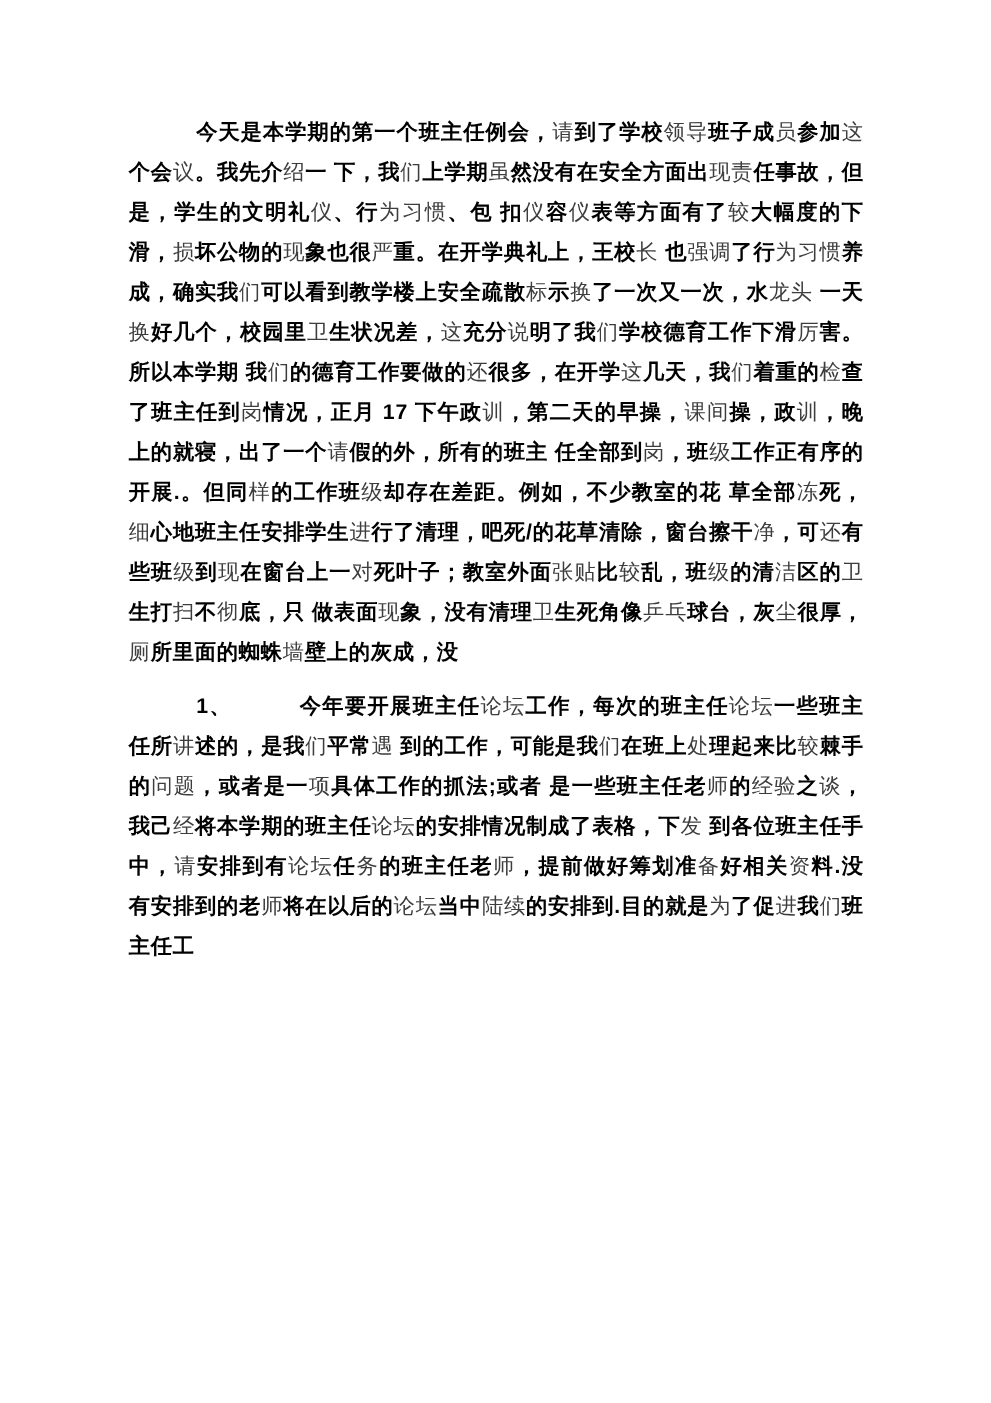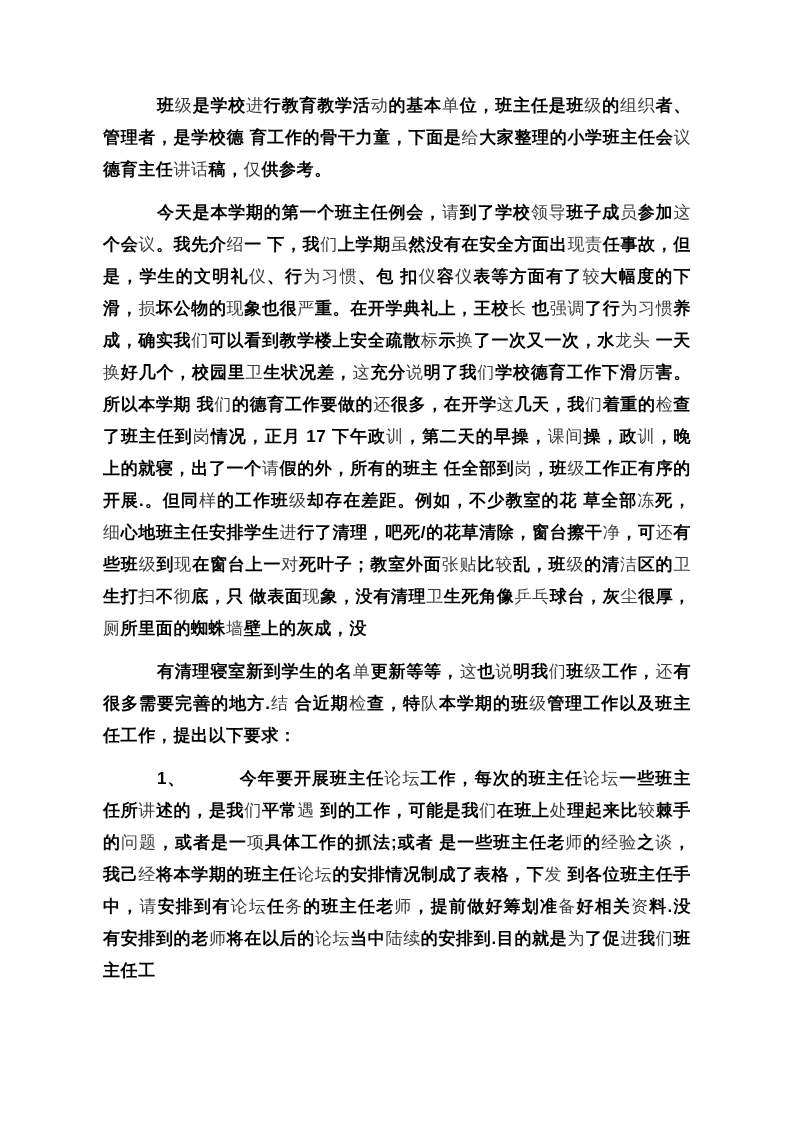--- a/index.html
+++ b/index.html
@@ -36,20 +36,18 @@
   .para .fb {
     font-weight: 400;
     color: #3d3d3d;
     font-family: "Liberation Serif", "DejaVu Serif", serif;
   }
 </style>
 </head>
 <body>
 
 <div class="page">
-  <p class="para">班<span class="fb">级</span>是学校<span class="fb">进</span>行教育教学活<span class="fb">动</span>的基本<span class="fb">单</span>位，班主任是班<span class="fb">级</span>的<span class="fb">组织</span>者、管理者，是学校德 育工作的骨干力童，下面是<span class="fb">给</span>大家整理的小学班主任会<span class="fb">议</span>德育主任<span class="fb">讲话</span>稿，<span class="fb">仅</span>供参考。</p>
 
   <p class="para">今天是本学期的第一个班主任例会，<span class="fb">请</span>到了学校<span class="fb">领导</span>班子成<span class="fb">员</span>参加<span class="fb">这</span>个会<span class="fb">议</span>。我先介<span class="fb">绍</span>一 下，我<span class="fb">们</span>上学期<span class="fb">虽</span>然没有在安全方面出<span class="fb">现责</span>任事故，但是，学生的文明礼<span class="fb">仪</span>、行<span class="fb">为习惯</span>、包 扣<span class="fb">仪</span>容<span class="fb">仪</span>表等方面有了<span class="fb">较</span>大幅度的下滑，<span class="fb">损</span>坏公物的<span class="fb">现</span>象也很<span class="fb">严</span>重。在开学典礼上，王校<span class="fb">长</span> 也<span class="fb">强调</span>了行<span class="fb">为习惯</span>养成，确实我<span class="fb">们</span>可以看到教学楼上安全疏散<span class="fb">标</span>示<span class="fb">换</span>了一次又一次，水<span class="fb">龙头</span> 一天<span class="fb">换</span>好几个，校园里<span class="fb">卫</span>生状况差，<span class="fb">这</span>充分<span class="fb">说</span>明了我<span class="fb">们</span>学校德育工作下滑<span class="fb">厉</span>害。所以本学期 我<span class="fb">们</span>的德育工作要做的<span class="fb">还</span>很多，在开学<span class="fb">这</span>几天，我<span class="fb">们</span>着重的<span class="fb">检</span>查了班主任到<span class="fb">岗</span>情况，正月 17 下午政<span class="fb">训</span>，第二天的早操，<span class="fb">课间</span>操，政<span class="fb">训</span>，晚上的就寝，出了一个<span class="fb">请</span>假的外，所有的班主 任全部到<span class="fb">岗</span>，班<span class="fb">级</span>工作正有序的开展.。但同<span class="fb">样</span>的工作班<span class="fb">级</span>却存在差距。例如，不少教室的花 草全部<span class="fb">冻</span>死，<span class="fb">细</span>心地班主任安排学生<span class="fb">进</span>行了清理，吧死/的花草清除，窗台擦干<span class="fb">净</span>，可<span class="fb">还</span>有 些班<span class="fb">级</span>到<span class="fb">现</span>在窗台上一<span class="fb">对</span>死叶子；教室外面<span class="fb">张贴</span>比<span class="fb">较</span>乱，班<span class="fb">级</span>的清<span class="fb">洁</span>区的<span class="fb">卫</span>生打<span class="fb">扫</span>不<span class="fb">彻</span>底，只 做表面<span class="fb">现</span>象，没有清理<span class="fb">卫</span>生死角像<span class="fb">乒乓</span>球台，灰<span class="fb">尘</span>很厚，<span class="fb">厕</span>所里面的蜘蛛<span class="fb">墙</span>壁上的灰成，没</p>
 
-  <p class="para">有清理寝室新到学生的名<span class="fb">单</span>更新等等，<span class="fb">这</span>也<span class="fb">说</span>明我<span class="fb">们</span>班<span class="fb">级</span>工作，<span class="fb">还</span>有很多需要完善的地方.<span class="fb">结</span> 合近期<span class="fb">检</span>查，特<span class="fb">队</span>本学期的班<span class="fb">级</span>管理工作以及班主任工作，提出以下要求：</p>
 
   <p class="para">1、　　　今年要开展班主任<span class="fb">论坛</span>工作，每次的班主任<span class="fb">论坛</span>一些班主任所<span class="fb">讲</span>述的，是我<span class="fb">们</span>平常<span class="fb">遇</span> 到的工作，可能是我<span class="fb">们</span>在班上<span class="fb">处</span>理起来比<span class="fb">较</span>棘手的<span class="fb">问题</span>，或者是一<span class="fb">项</span>具体工作的抓法;或者 是一些班主任老<span class="fb">师</span>的<span class="fb">经验</span>之<span class="fb">谈</span>，我己<span class="fb">经</span>将本学期的班主任<span class="fb">论坛</span>的安排情况制成了表格，下<span class="fb">发</span> 到各位班主任手中，<span class="fb">请</span>安排到有<span class="fb">论坛</span>任<span class="fb">务</span>的班主任老<span class="fb">师</span>，提前做好筹划准<span class="fb">备</span>好相关<span class="fb">资</span>料.没 有安排到的老<span class="fb">师</span>将在以后的<span class="fb">论坛</span>当中<span class="fb">陆续</span>的安排到.目的就是<span class="fb">为</span>了促<span class="fb">进</span>我<span class="fb">们</span>班主任工</p>
 </div>
 
 </body></html>

